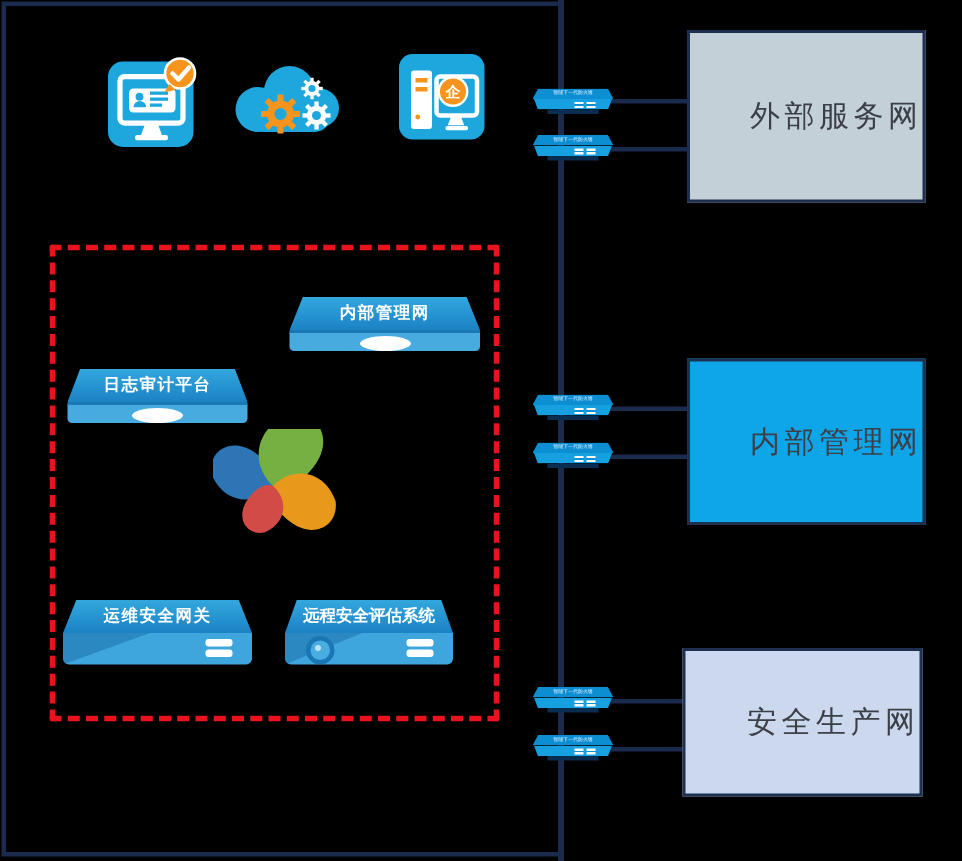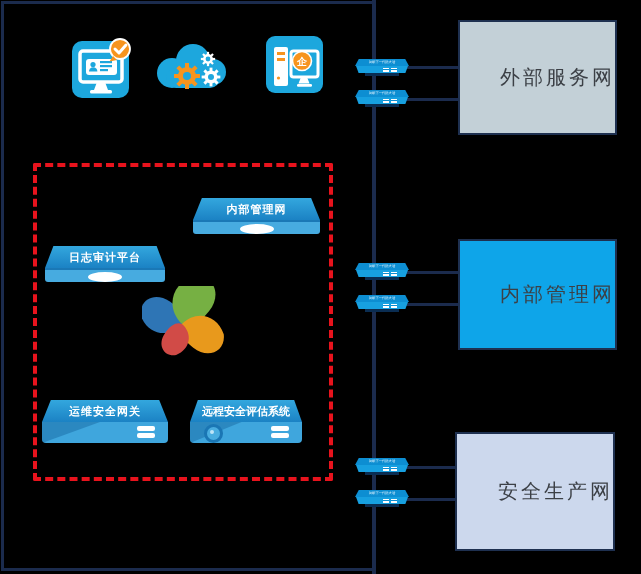--- a/index.html
+++ b/index.html
@@ -220,17 +220,17 @@
       </div>
     <div class="dev-base"></div>
   </div>
 
   <div class="abs netbox" style="left:458px;top:20px;width:159px;height:115px;background:#c3d0d7;">
     <span>外部服务网</span>
   </div>
   <div class="abs netbox" style="left:458px;top:239px;width:159px;height:111px;background:#0ea5e9;">
     <span>内部管理网</span>
   </div>
-  <div class="abs netbox" style="left:455px;top:432px;width:160px;height:119px;background:#ccd8ed;">
+  <div class="abs netbox" style="left:455px;top:432px;width:160px;height:99px;background:#ccd8ed;">
     <span>安全生产网</span>
   </div>
 
 </div>
 
 </body></html>

